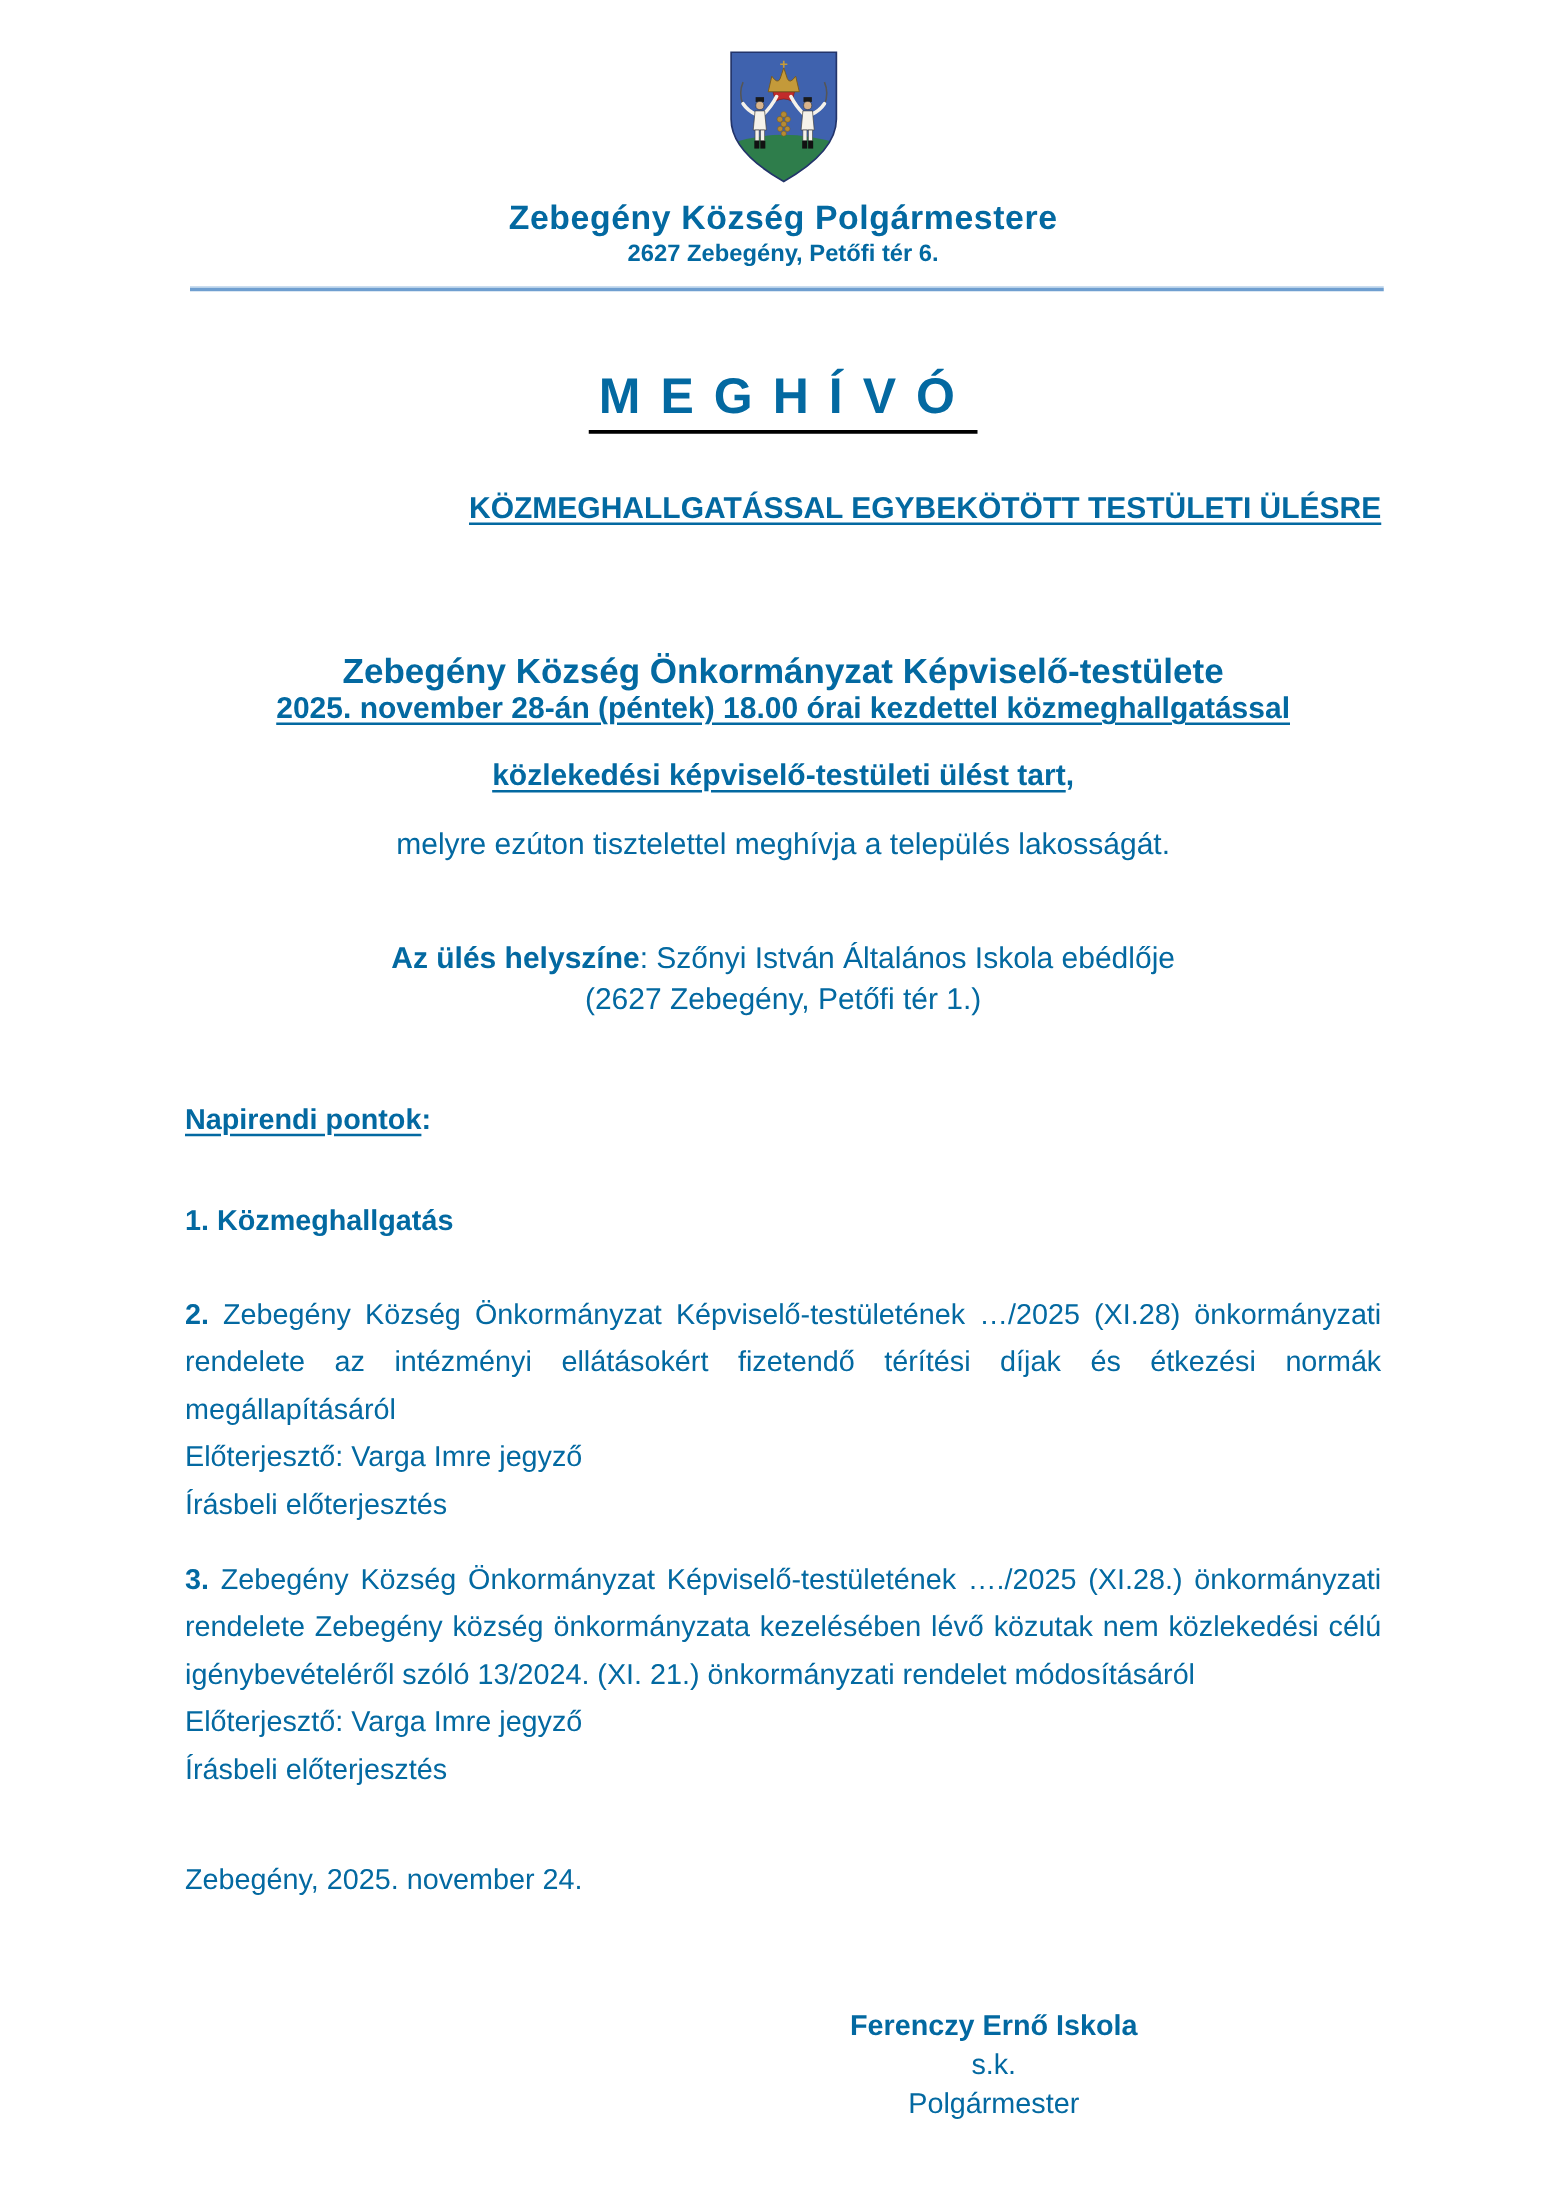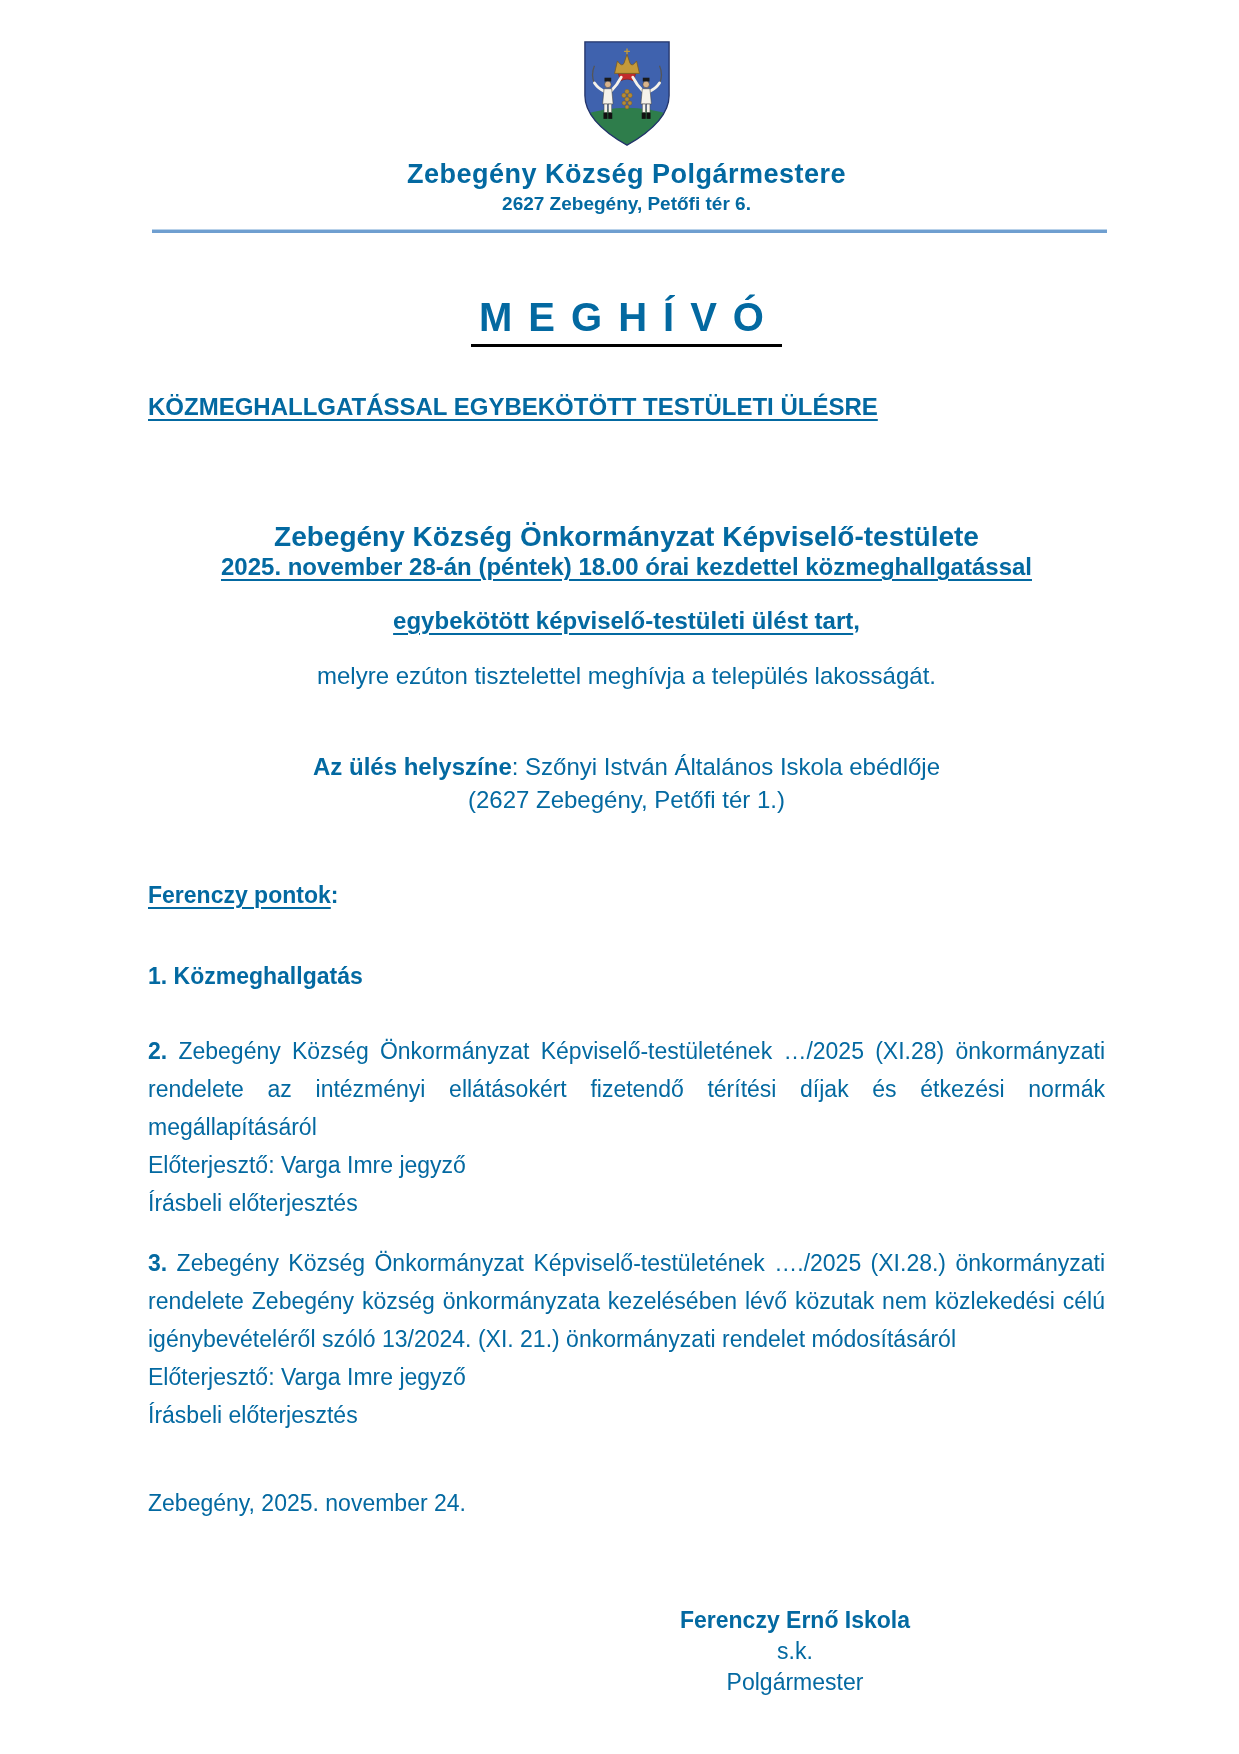--- a/index.html
+++ b/index.html
@@ -35,21 +35,21 @@
 
   .doc-title{
     text-align:center;margin-top:62px;
   }
   .doc-title span{
     display:inline-block;
     font-weight:bold;font-size:40px;letter-spacing:16px;
     border-bottom:3px solid #000;padding:0 2px 4px 8px;
   }
   .doc-subtitle{
-    text-align:left;font-weight:bold;font-size:24px;margin-top:46px;
+    text-align:right;font-weight:bold;font-size:24px;margin-top:46px;
   }
   .doc-subtitle span{text-decoration:underline;text-decoration-thickness:2px;text-underline-offset:4px;}
 
   .intro1{margin-top:100px;font-size:28px;}
   .intro2{font-size:24px;}
   .intro3{margin-top:26px;font-size:24px;}
   .intro4{margin-top:27px;font-size:24px;font-weight:normal;}
 
   .venue{margin-top:60px;font-size:24px;line-height:33px;}
   .venue2{font-size:24px;line-height:33px;}
@@ -147,31 +147,31 @@
   </div>
   <div class="doc-subtitle">
     <span>KÖZMEGHALLGATÁSSAL EGYBEKÖTÖTT TESTÜLETI ÜLÉSRE</span>
   </div>
 
   <div class="intro1 center b">Zebegény Község Önkormányzat Képviselő-testülete</div>
   <div class="intro2 center">
     <span class="b u">2025. november 28-án (péntek) 18.00 órai kezdettel közmeghallgatással</span>
   </div>
   <div class="intro3 center">
-    <span class="b u">egybekötött  képviselő-testületi ülést tart</span><span class="b">,</span>
+    <span class="b u">közlekedési  képviselő-testületi ülést tart</span><span class="b">,</span>
   </div>
   <div class="intro4 center">melyre ezúton tisztelettel meghívja a település lakosságát.</div>
 
   <div class="venue center">
     <span class="b">Az ülés helyszíne</span><span>: Szőnyi István Általános Iskola ebédlője</span>
   </div>
   <div class="venue2 center">(2627 Zebegény, Petőfi tér 1.)</div>
 
   <div class="agenda-head">
-    <span class="u">Ferenczy pontok</span><span>:</span>
+    <span class="u">Napirendi pontok</span><span>:</span>
   </div>
 
   <div class="item-first">
     <span>1.</span>
     <span>Közmeghallgatás</span>
   </div>
 
   <p class="para">
     <span class="b">2.</span>
     <span>Zebegény Község Önkormányzat Képviselő-testületének …/2025 (XI.28) önkormányzati rendelete az intézményi ellátásokért fizetendő térítési díjak és étkezési normák megállapításáról</span>

